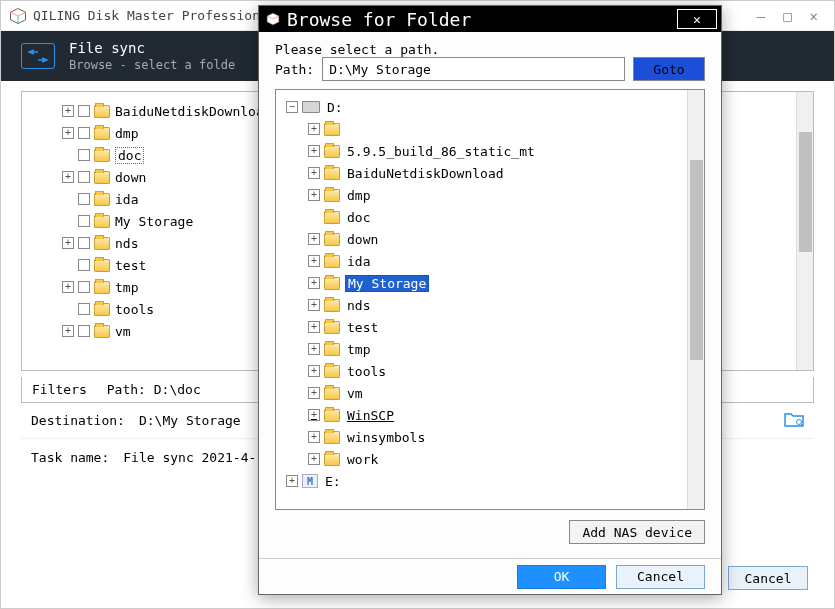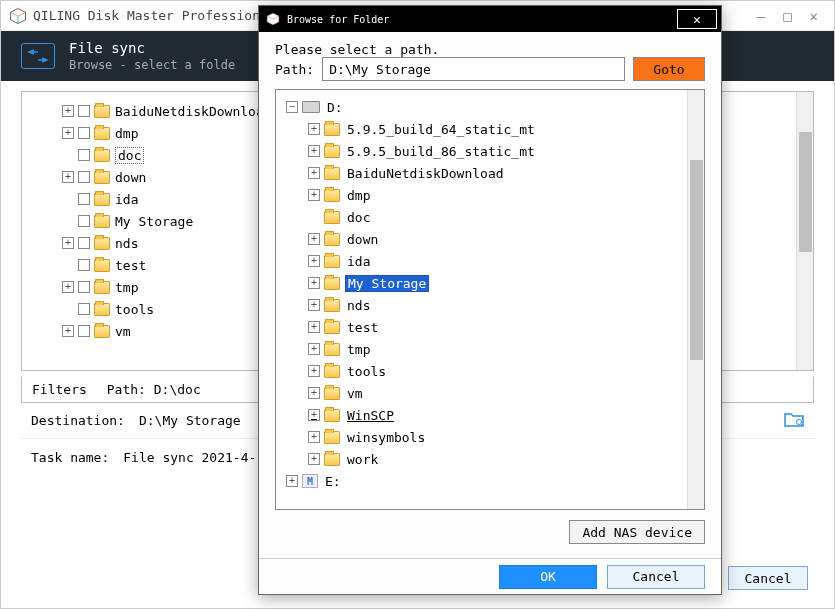--- a/index.html
+++ b/index.html
@@ -44,48 +44,48 @@
 .schedule-row { text-align: center; margin-top: 18px; font-family: monospace; }
 .schedule-row .cal { color: #2b90e8; margin-right: 4px; }
 
 .main-footer { position: absolute; bottom: 18px; right: 26px; }
 .main-footer button { width: 80px; height: 24px; background: #e9f2fb; border: 1px solid #7aa7d4; font-family: monospace; cursor: pointer; }
 
 
 .dialog { position: absolute; top: 5px; left: 258px; width: 464px; height: 590px; background: #fdfdfd; border: 1px solid #666; box-shadow: 0 3px 16px rgba(0,0,0,0.35); display: flex; flex-direction: column; }
 .dlg-titlebar { height: 26px; background: #000; color: #fff; display: flex; align-items: center; padding-left: 6px; font-family: monospace; }
 .dlg-titlebar .cube { width: 16px; height: 16px; margin-right: 6px; display: flex; align-items: center; justify-content: center; }
-.dlg-titlebar .title { flex: 1; font-size: 10px; }
+.dlg-titlebar .title { flex: 1; font-size: 18px; }
 .dlg-titlebar .close { width: 40px; height: 20px; background: #000; border: 1px solid #fff; color: #fff; display: flex; align-items: center; justify-content: center; margin-right: 4px; cursor: pointer; font-size: 13px; }
 .dlg-body { padding: 10px 16px 6px 16px; flex: 1; display: flex; flex-direction: column; font-family: monospace; }
 .dlg-body .prompt { }
 .path-row { display: flex; align-items: center; gap: 8px; margin-bottom: 8px; }
 .path-row input { flex: 1; height: 24px; border: 1px solid #888; padding: 0 6px; font-family: monospace; }
-.path-row button { width: 72px; height: 24px; border: 1px solid #888; background: #f97316; font-family: monospace; cursor: pointer; }
+.path-row button { width: 72px; height: 24px; border: 1px solid #888; background: #1d4ed8; font-family: monospace; cursor: pointer; }
 
 .dlg-tree { flex: 1; border: 1px solid #888; position: relative; background: #fff; margin-bottom: 10px; }
 .dlg-tree-inner { position: absolute; left: 0; top: 0; right: 17px; bottom: 0; overflow: hidden; padding-top: 6px; }
 .dlg-tree .tree-scroll .thumb { top: 70px; height: 200px; }
 
 .dlg-row { display: flex; align-items: center; height: 22px; white-space: nowrap; font-family: monospace; }
 .dlg-row .expander { width: 12px; height: 12px; border: 1px solid #888; display: flex; align-items: center; justify-content: center; font-size: 10px; line-height: 1; margin-right: 4px; color: #555; background: #fff; }
 .dlg-row .expander.minus::before { content: "−"; }
 .dlg-row .expander.plus::before { content: "+"; }
 .dlg-row .expander.none { border: none; }
 .dlg-row .drive-ico { width: 18px; height: 12px; background: #d6d6d6; border: 1px solid #888; border-radius: 1px; margin-right: 5px; position: relative; }
 .dlg-row .folder-ico { width: 16px; height: 13px; background: linear-gradient(#ffe9a8,#f7c84a); border: 1px solid #caa03a; border-radius: 1px; margin-right: 5px; position: relative; }
 .dlg-row .folder-ico::before { content: ""; position: absolute; top: -3px; left: 0; width: 7px; height: 3px; background: #f7c84a; border: 1px solid #caa03a; border-bottom: none; border-radius: 1px 1px 0 0; }
 .dlg-row .misc-ico { width: 16px; height: 14px; margin-right: 5px; display: flex; align-items: center; justify-content: center; color: #3a78b5; font-size: 10px; font-weight: bold; border: 1px solid #aac; background: #eef; }
 .dlg-row .lbl { color: #000; padding: 0 2px; }
 .dlg-row.sel .lbl { background: #1e62d0; color: #fff; border: 1px dotted #104a9e; }
 
 .dlg-btn-row { display: flex; justify-content: flex-end; gap: 10px; margin-bottom: 8px; }
 .dlg-btn-row button { height: 24px; padding: 0 12px; border: 1px solid #888; background: #f3f3f3; font-family: monospace; cursor: pointer; }
 .dlg-footer { height: 36px; border-top: 1px solid #ccc; display: flex; align-items: center; justify-content: flex-end; padding: 0 16px; gap: 10px; }
-.dlg-footer button { width: 98px; height: 24px; font-family: monospace; cursor: pointer; border: 1px solid #7aa7d4; }
+.dlg-footer button { width: 89px; height: 24px; font-family: monospace; cursor: pointer; border: 1px solid #7aa7d4; }
 .dlg-footer .ok { background: #1e90ff; color: #fff; border: 1px solid #1c7fe0; }
 .dlg-footer .cancel { background: #eaf3fc; color: #000; }
 </style>
 </head>
 <body>
 
 <div class="main-window">
   <div class="main-titlebar">
     <span class="logo">
       <svg width="18" height="18" viewBox="0 0 24 24">
@@ -242,21 +242,20 @@
     <div class="dlg-tree">
       <div class="dlg-tree-inner" id="dlg-tree">
           <div class="dlg-row" style="padding-left: 10px;">
             <span class="expander minus"></span>
             <span class="drive-ico"></span>
             <span class="lbl">D:</span>
           </div>
           <div class="dlg-row" style="padding-left: 32px;">
             <span class="expander plus"></span>
             <span class="folder-ico"></span>
-            <span class="lbl">5.9.5_build_64_static_mt</span>
           </div>
           <div class="dlg-row" style="padding-left: 32px;">
             <span class="expander plus"></span>
             <span class="folder-ico"></span>
             <span class="lbl">5.9.5_build_86_static_mt</span>
           </div>
           <div class="dlg-row" style="padding-left: 32px;">
             <span class="expander plus"></span>
             <span class="folder-ico"></span>
             <span class="lbl">BaiduNetdiskDownload</span>

